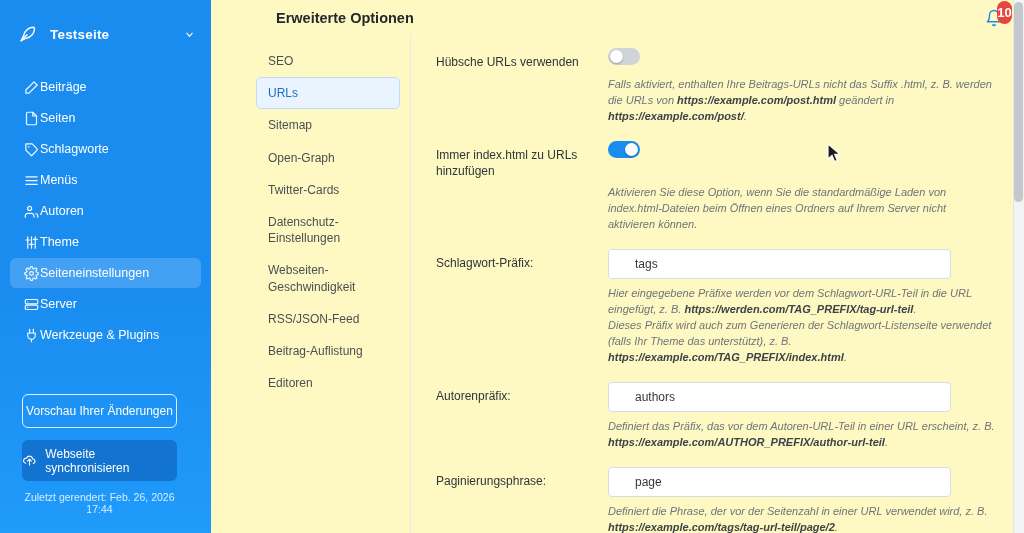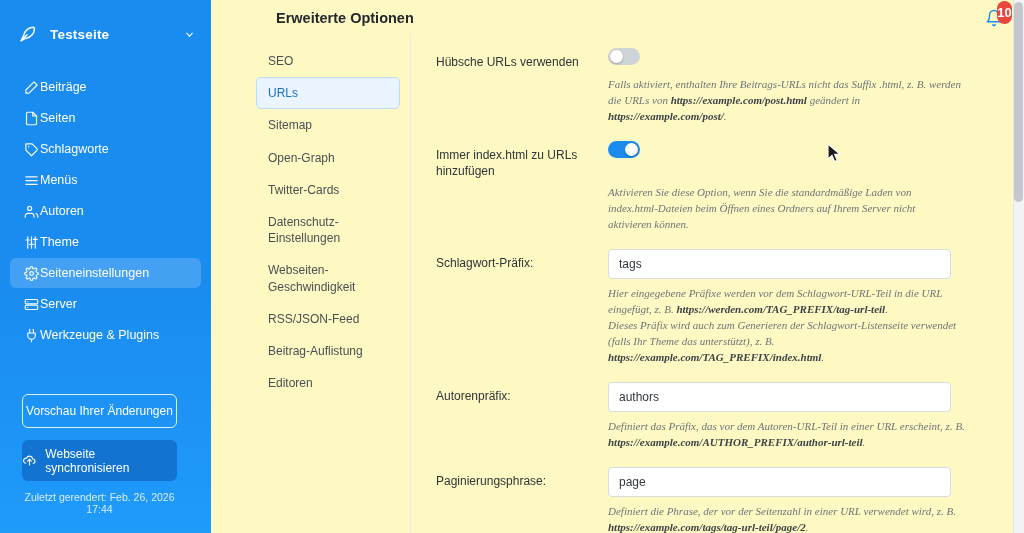--- a/index.html
+++ b/index.html
@@ -211,21 +211,20 @@
     flex: 1;
   }
   .hint {
     font-size: 11px;
     color: #6e7479;
     font-style: italic;
     line-height: 1.45;
     margin-top: 7px;
     margin-left: 172px;
     max-width: 520px;
-    font-family: Liberation Serif, serif;
   }
   .hint b { font-weight: bold; font-style: italic; color: #3d4347; }
   .hint.tight { margin-top: 5px; }
   .spacer-14 { height: 16px; }
 
   .toggle {
     width: 32px; height: 17px;
     border-radius: 9px;
     background: #cfd4d8;
     position: relative;
@@ -247,21 +246,21 @@
 
   .text-input {
     width: 100%;
     max-width: 343px;
     height: 30px;
     border: 1px solid #d8dcdf;
     border-radius: 4px;
     background: #ffffff;
     font-size: 12px;
     color: #33383d;
-    padding: 0 10px;
+    padding: 0 26px;
     outline: none;
     font-family: "Liberation Sans", sans-serif;
   }
 
   
   .cursor {
     position: absolute;
     left: 616px;
     top: 143px;
     width: 16px;

